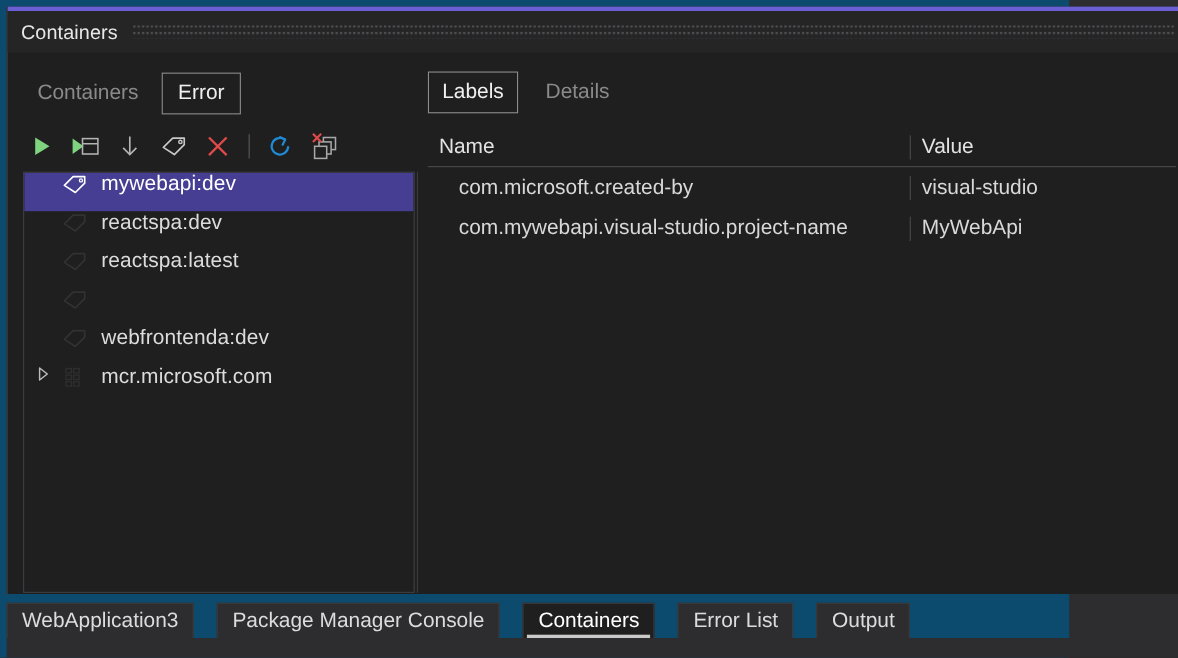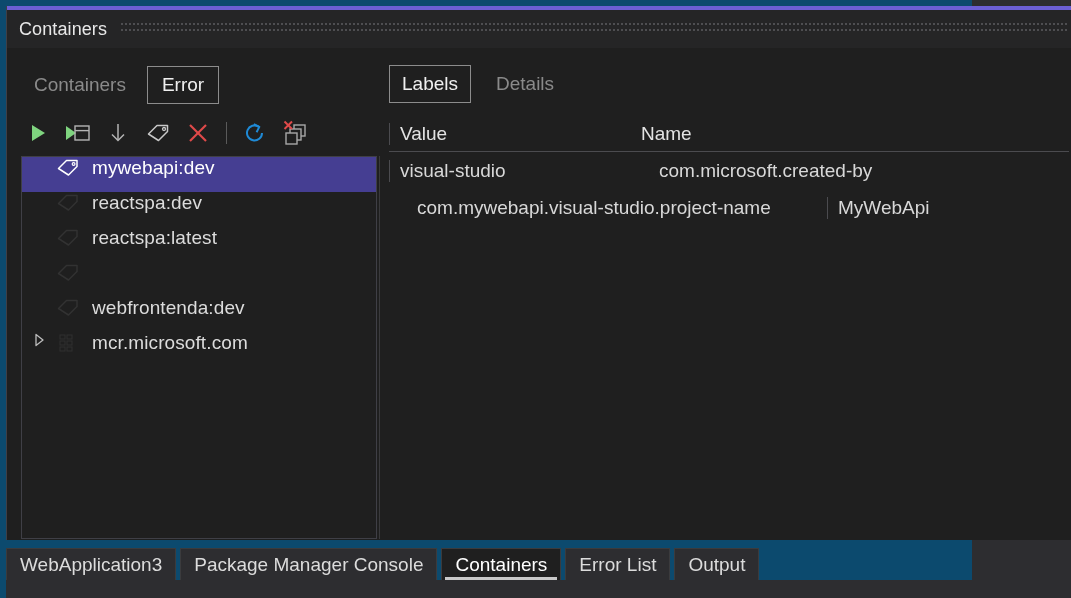--- a/index.html
+++ b/index.html
@@ -241,21 +241,21 @@
 
   
   .dock-tabs {
     position: absolute;
     left: 6px;
     top: 546px;
     width: 1065px;
     height: 34px;
     display: flex;
     align-items: flex-end;
-    gap: 4px;
+    gap: 21px;
   }
   .dock-tab {
     position: relative;
     height: 32px;
     padding: 0 13px;
     display: flex;
     align-items: center;
     background: #2d2d30;
     color: #dcdcdc;
     font-size: 19px;
@@ -458,27 +458,27 @@
     <div class="detail-panel">
 
       <div class="detail-tabs">
         <div class="detail-tab selected">Labels</div>
         <div class="detail-tab">Details</div>
       </div>
 
       <div class="grid">
 
         <div class="grid-head">
+          <div class="col col-name">Name</div>
           <div class="col col-value">Value</div>
-          <div class="col col-name">Name</div>
         </div>
 
         <div class="grid-row">
+          <div class="cell col-name">com.microsoft.created-by</div>
           <div class="cell value col-value">visual-studio</div>
-          <div class="cell col-name">com.microsoft.created-by</div>
         </div>
 
         <div class="grid-row">
           <div class="cell col-name">com.mywebapi.visual-studio.project-name</div>
           <div class="cell value col-value">MyWebApi</div>
         </div>
 
       </div>
     </div>
 

